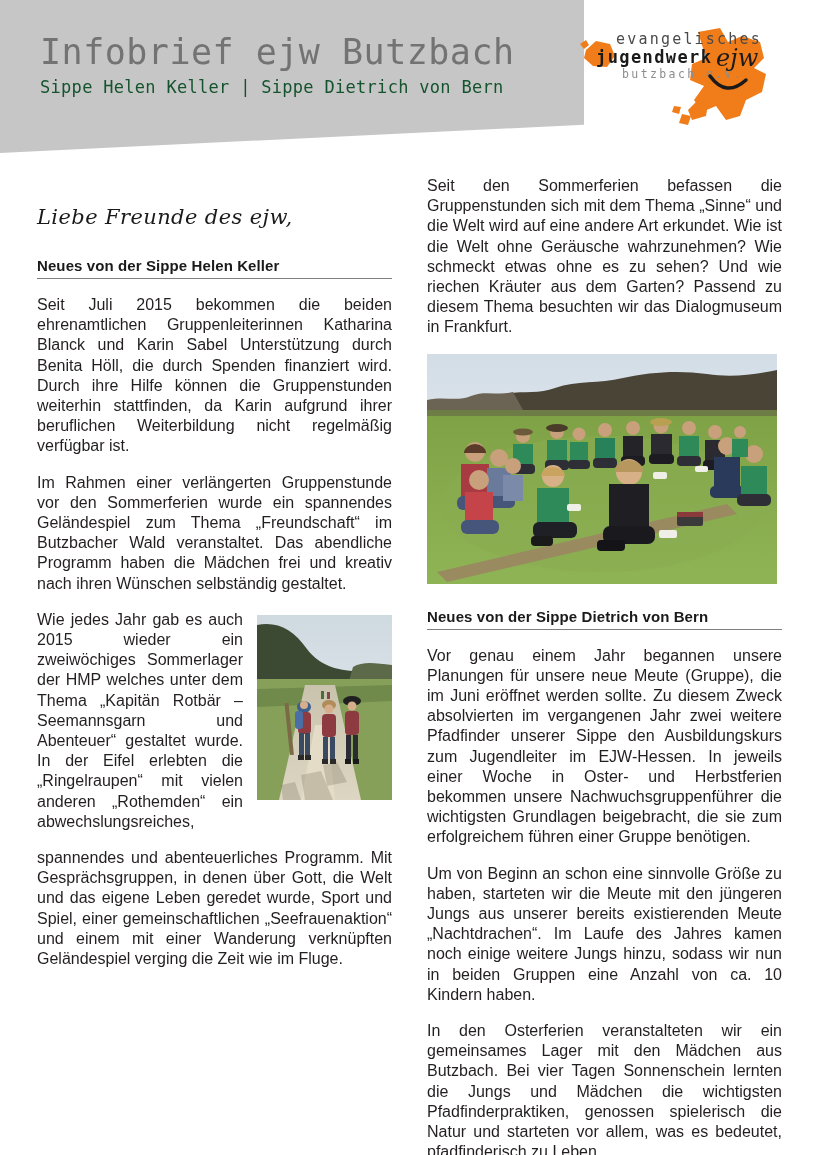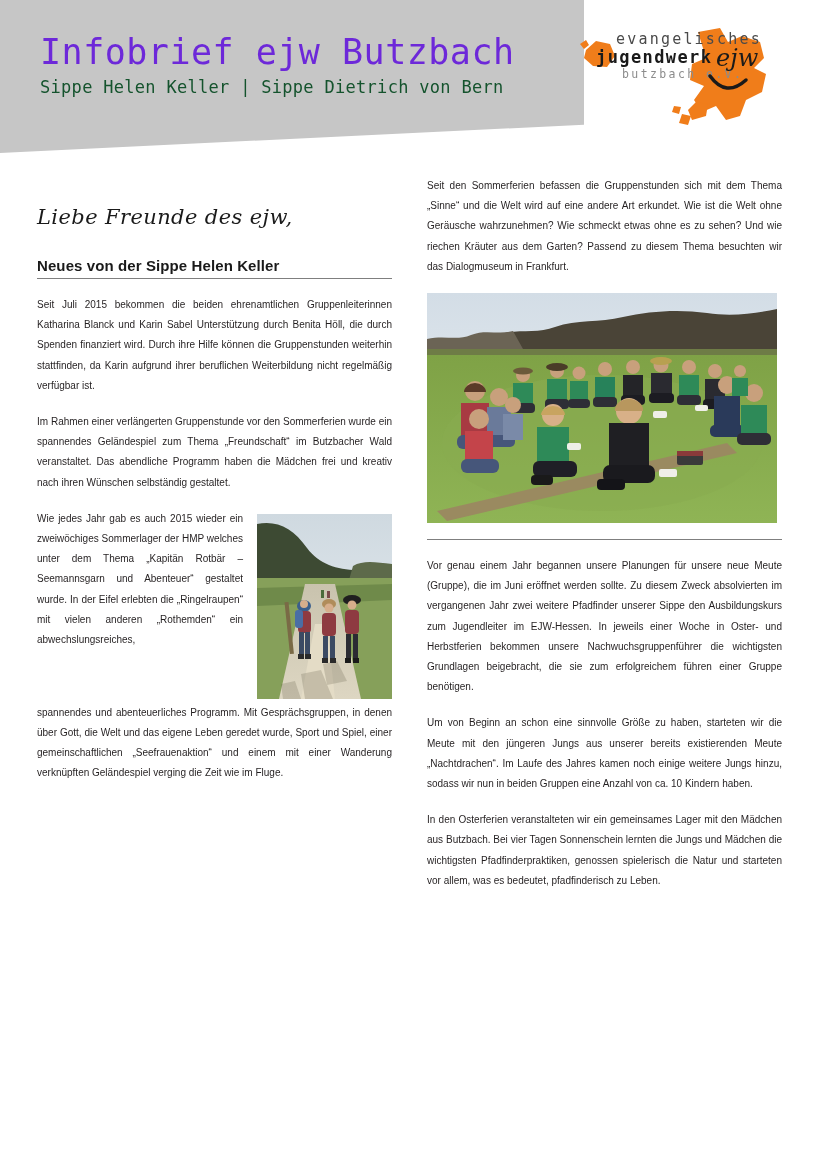--- a/index.html
+++ b/index.html
@@ -37,21 +37,21 @@
     box-sizing: border-box;
   }
   #doc-title {
     position: absolute;
     left: 40px;
     top: 30px;
     font-family: "DejaVu Sans Mono", "Liberation Mono", monospace;
     font-size: 35px;
     line-height: 44px;
     letter-spacing: 0.5px;
-    color: #6d28d9;
+    color: #737373;
     white-space: nowrap;
   }
   #doc-subtitle {
     position: absolute;
     left: 40px;
     top: 76px;
     font-family: "DejaVu Sans Mono", "Liberation Mono", monospace;
     font-size: 17px;
     line-height: 22px;
     letter-spacing: 0.3px;
@@ -103,21 +103,21 @@
     letter-spacing: 0.1px;
   }
   .rule {
     border: 0;
     border-top: 1px solid #7f7f7f;
     margin: 3px 0 16px 0;
     height: 0;
   }
   p.body {
     font-family: "Liberation Sans", sans-serif;
-    font-size: 10px;
+    font-size: 16px;
     line-height: 20.2px;
     text-align: justify;
     margin: 0 0 16px 0;
     color: #231f20;
     hyphens: none;
   }
   p.body.lead {
     text-align: left;
   }
 
@@ -386,20 +386,21 @@
 
         <rect x="250" y="158" width="26" height="14" rx="2" fill="#3a3a3a"></rect>
         <rect x="250" y="158" width="26" height="5" fill="#8a3a3a"></rect>
         <rect x="232" y="176" width="18" height="8" rx="2" fill="#efefe8"></rect>
         <rect x="226" y="118" width="14" height="7" rx="2" fill="#efefe8"></rect>
         <rect x="268" y="112" width="13" height="6" rx="2" fill="#efefe8"></rect>
         <rect x="140" y="150" width="14" height="7" rx="2" fill="#efefe8"></rect>
       </svg>
     </div>
 
+    <div class="section-head">Neues von der Sippe Dietrich von Bern</div>
     <hr class="rule">
 
     <p class="body">Vor genau einem Jahr begannen unsere Planungen für unsere neue Meute (Gruppe), die im Juni eröffnet werden sollte. Zu diesem Zweck absolvierten im vergangenen Jahr zwei weitere Pfadfinder unserer Sippe den Ausbildungskurs zum Jugendleiter im EJW-Hessen. In jeweils einer Woche in Oster- und Herbstferien bekommen unsere Nachwuchsgruppenführer die wichtigsten Grundlagen beigebracht, die sie zum erfolgreichem führen einer Gruppe benötigen.</p>
     <p class="body">Um von Beginn an schon eine sinnvolle Größe zu haben, starteten wir die Meute mit den jüngeren Jungs aus unserer bereits existierenden Meute „Nachtdrachen“. Im Laufe des Jahres kamen noch einige weitere Jungs hinzu, sodass wir nun in beiden Gruppen eine Anzahl von ca. 10 Kindern haben.</p>
     <p class="body">In den Osterferien veranstalteten wir ein gemeinsames Lager mit den Mädchen aus Butzbach. Bei vier Tagen Sonnenschein lernten die  Jungs und Mädchen die wichtigsten Pfadfinderpraktiken, genossen spielerisch die Natur und starteten vor allem, was es bedeutet, pfadfinderisch zu Leben.</p>
   </div>
 
 </div>
 
 </body></html>

